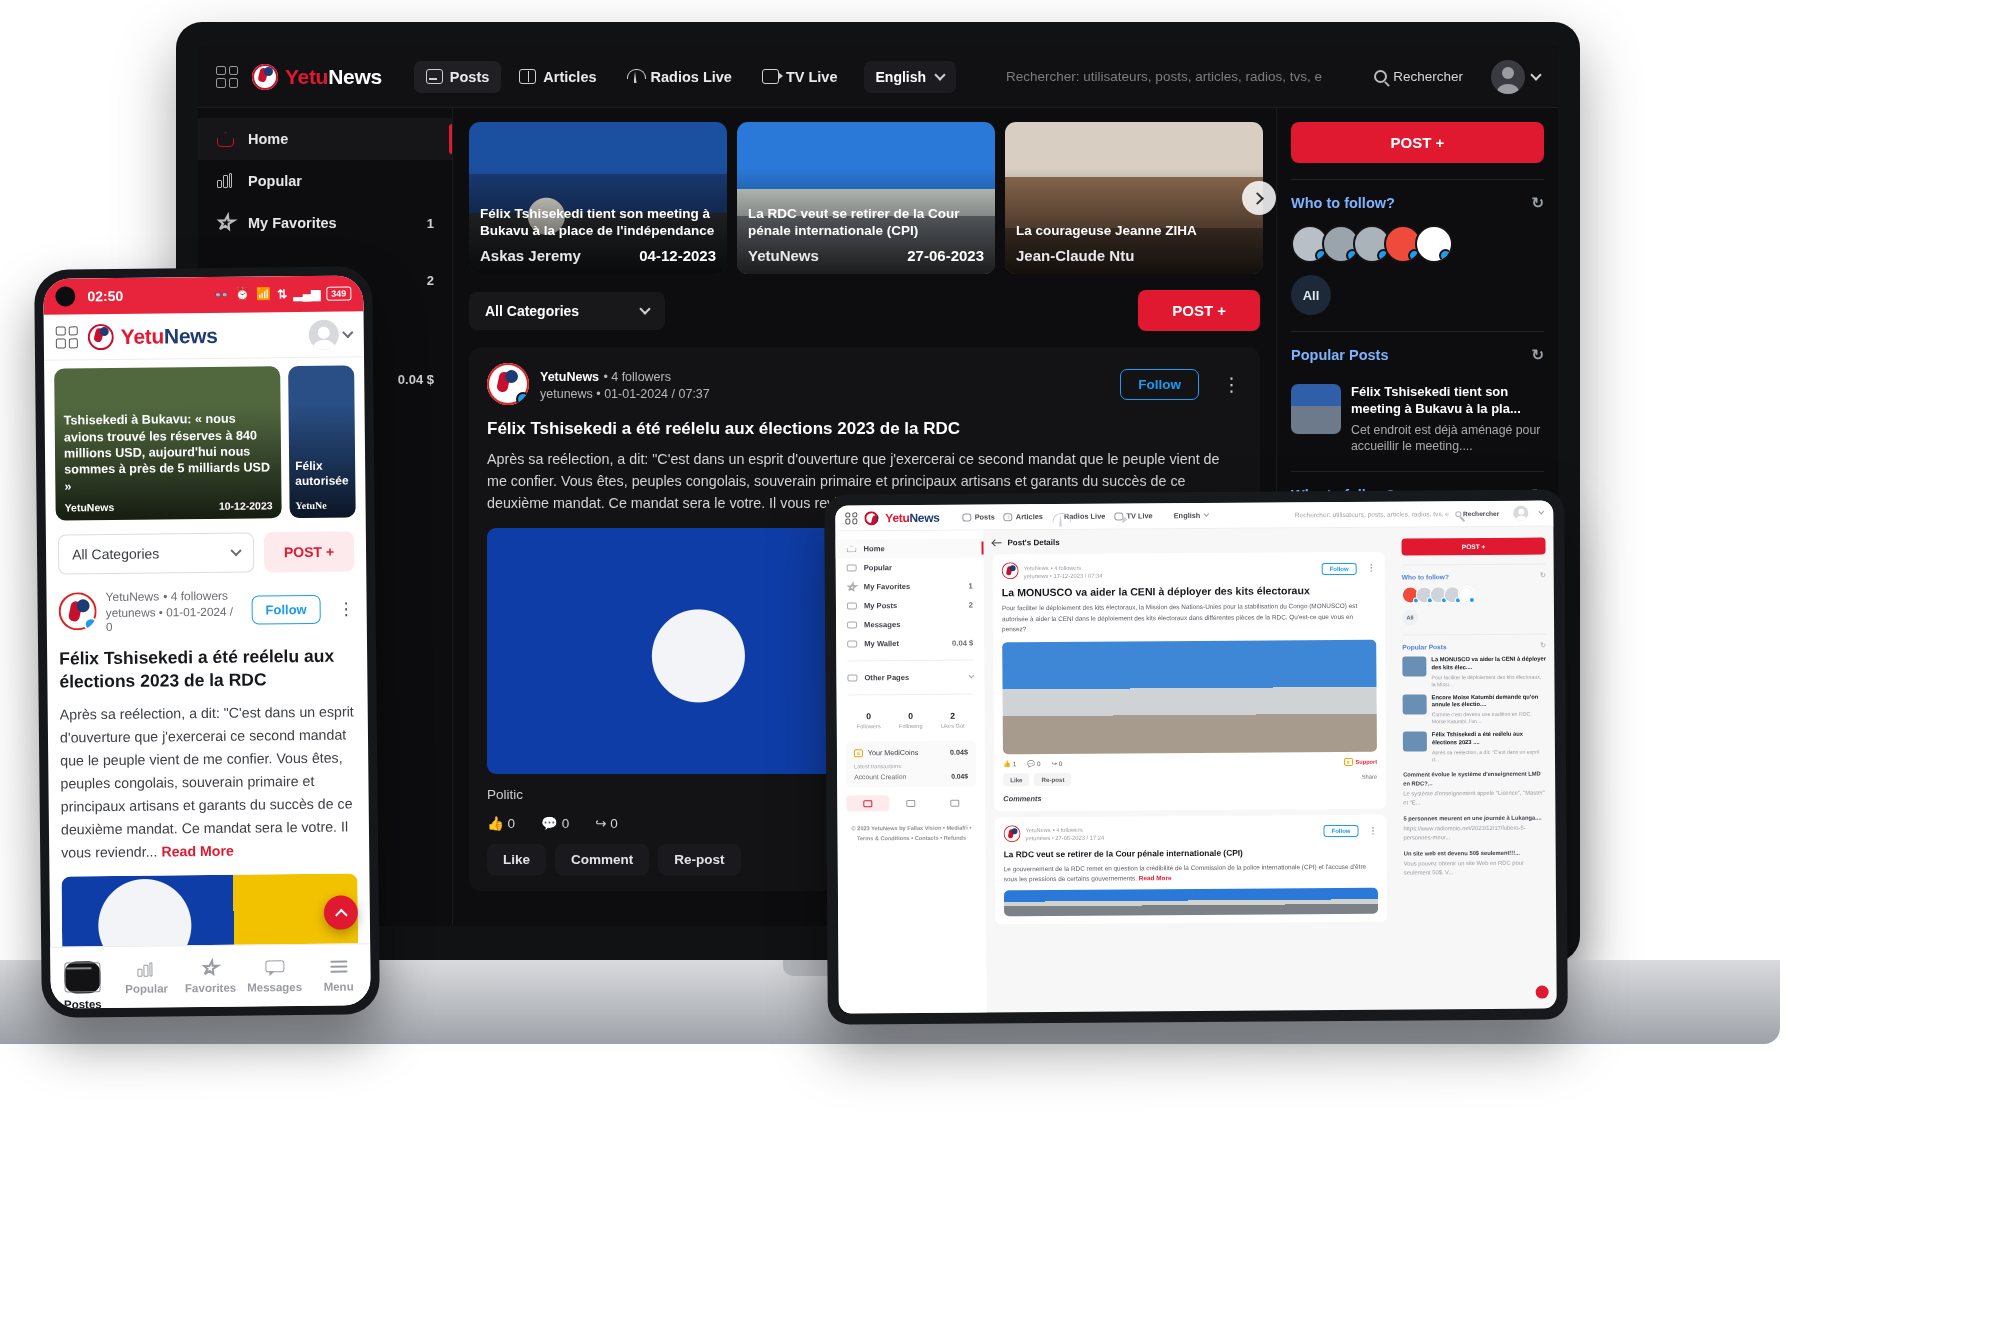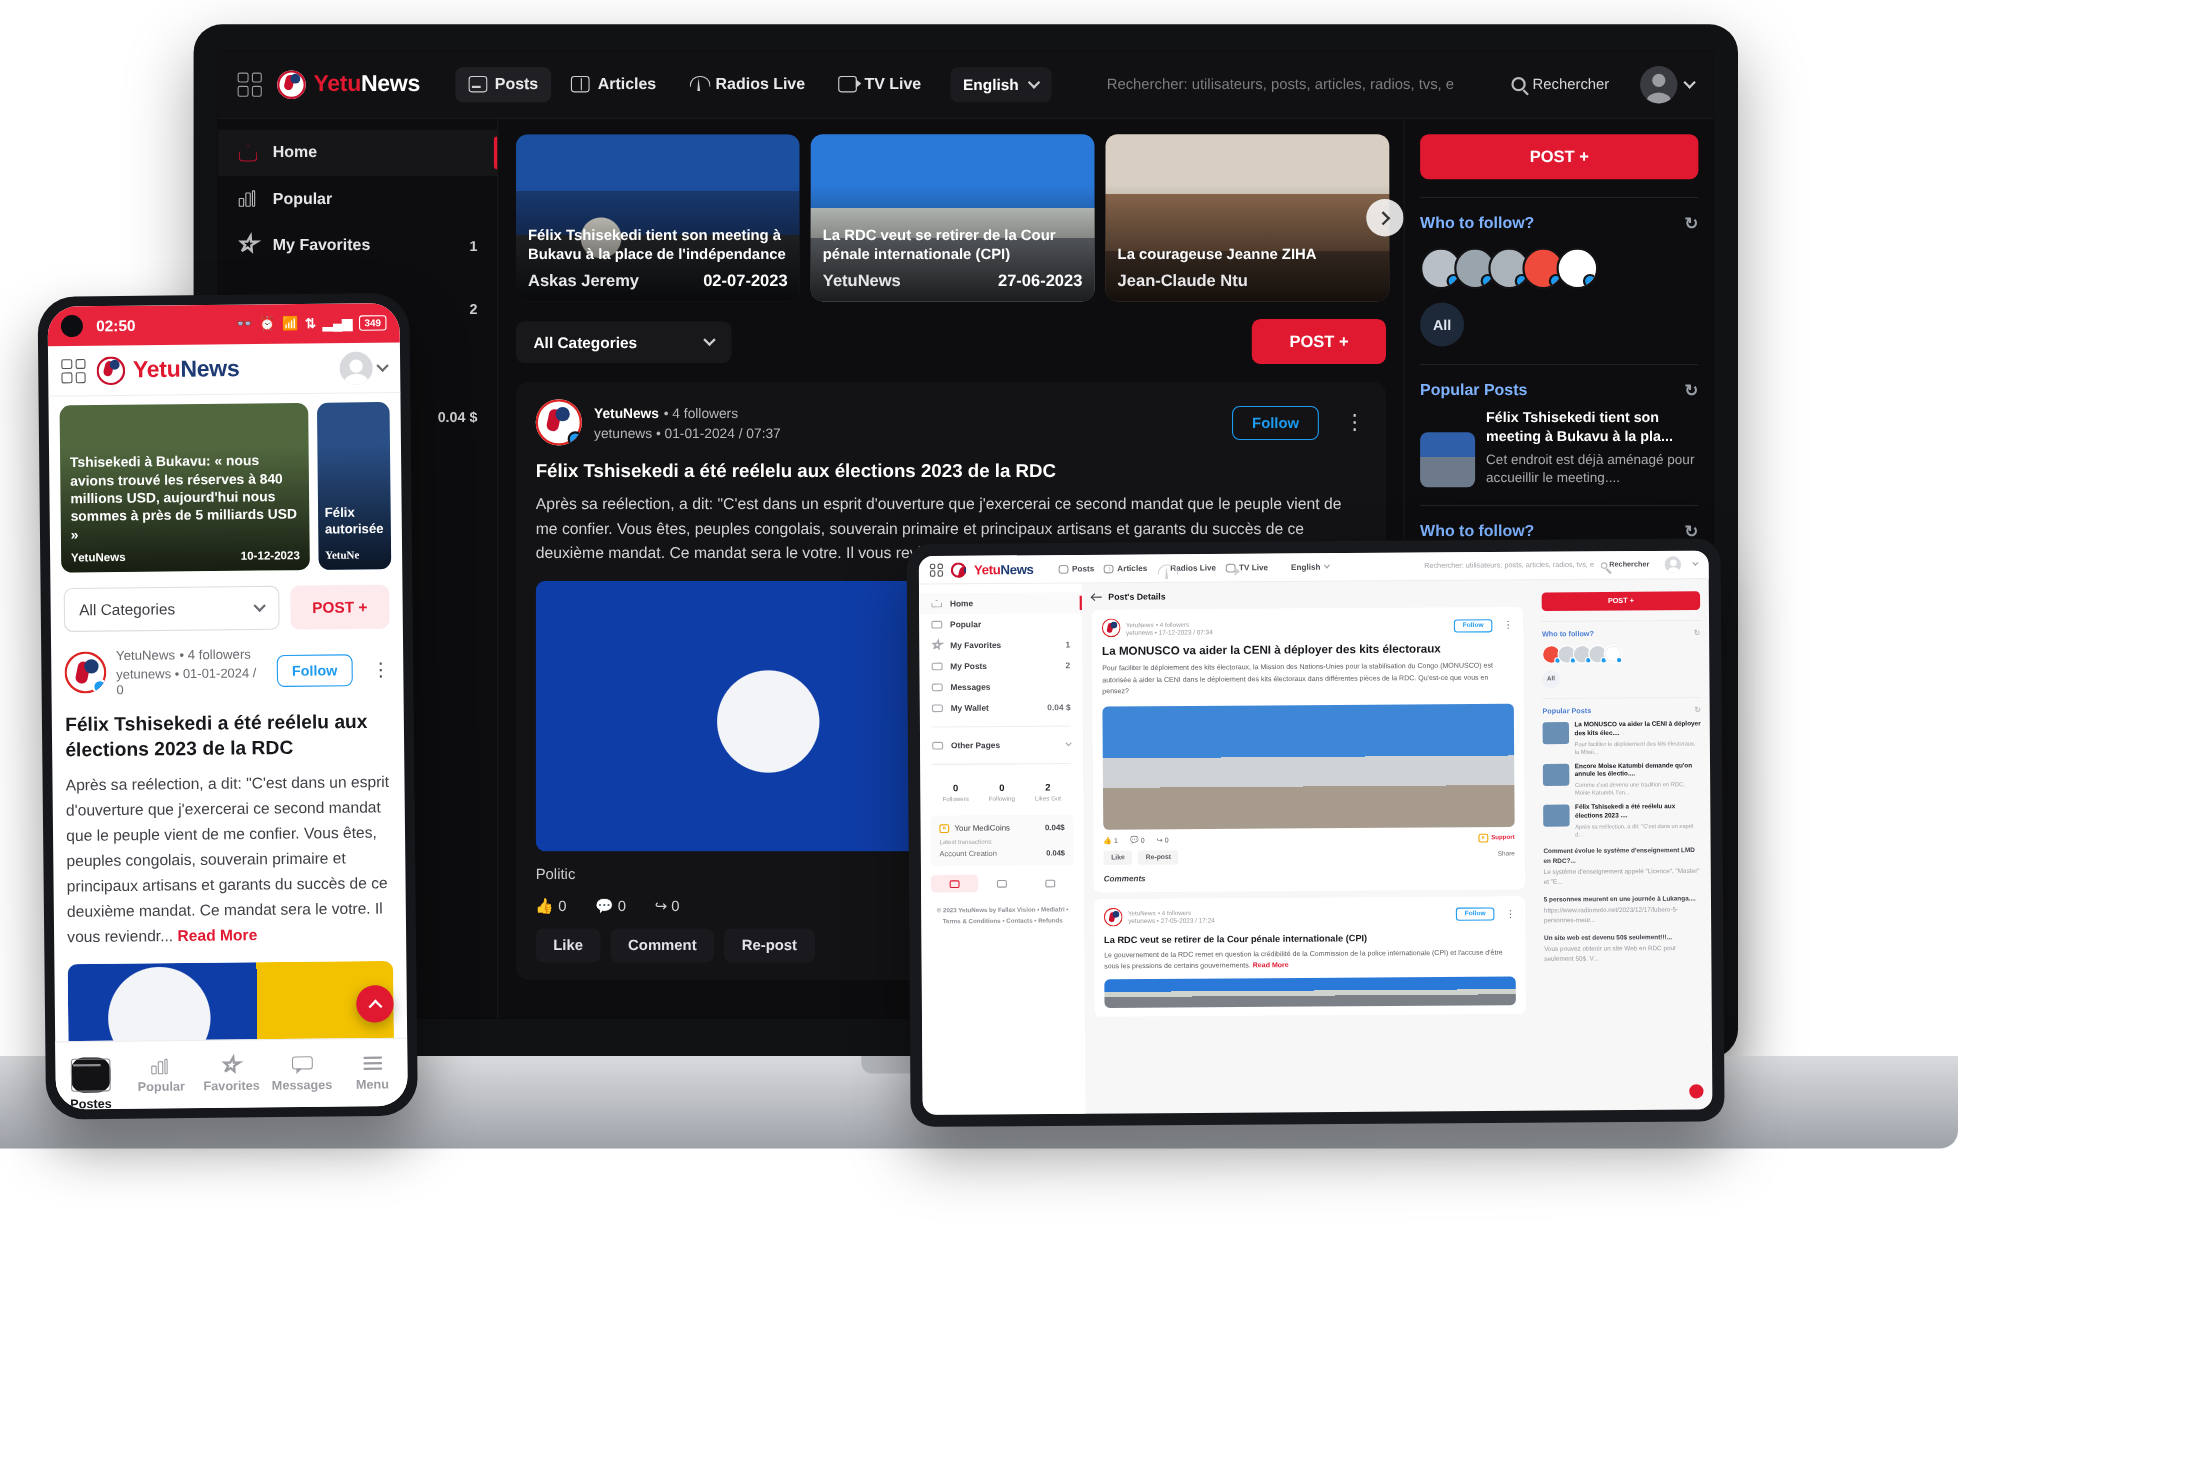--- a/index.html
+++ b/index.html
@@ -106,21 +106,21 @@
   .rpost { width:100%; background:#e01931; color:#fff; border:none; border-radius:8px; padding:12px 0; font-weight:800; font-size:15px; }
   .sect { margin-top:16px; padding-top:14px; border-top:1px solid #222226; }
   .sect h4 { font-size:14.5px; color:#7fb3ff; font-weight:800; display:flex; align-items:center; }
   .refresh { margin-left:auto; color:#9aa0a8; font-size:15px; }
   .faces { display:flex; margin-top:13px; }
   .face { width:38px; height:38px; border-radius:50%; background:#cfd4da; margin-right:-7px; position:relative; border:2px solid #131315; overflow:hidden; }
   .face i { position:absolute; right:-1px; bottom:-1px; width:13px; height:13px; border-radius:50%; background:#1d9bf0; border:2px solid #131315; }
   .face.f1{background:#b9bfc6;} .face.f2{background:#9aa4ad;} .face.f3{background:#aab2ba;}
   .face.f4{background:#ef4b3c;} .face.f5{background:#fff;}
   .allbtn { margin-top:12px; width:40px; height:40px; border-radius:50%; background:#1d2838; color:#dfe6ef; font-size:13px; font-weight:700; display:flex; align-items:center; justify-content:center; }
-  .ppost { display:flex; gap:10px; margin-top:8px;align-items:flex-end; }
+  .ppost { display:flex; gap:10px; margin-top:20px; }
   .pthumb { width:50px; height:50px; border-radius:7px; flex:none; background:#26405f; }
   .ppost .tx b { display:block; font-size:13px; font-weight:800; color:#fff; line-height:1.3; }
   .ppost .tx p { font-size:12.3px; color:#a9a9af; margin-top:4px; line-height:1.35; }
 
   
   .phone { position:absolute; left:38px; top:268px; width:338px; height:748px; transform:rotate(-0.6deg); }
   .phone-bezel { position:absolute; inset:0; background:#15171a; border-radius:34px; box-shadow:0 26px 52px rgba(0,0,0,.4); }
   .phone-screen { position:absolute; left:9px; top:9px; right:9px; bottom:9px; border-radius:27px; background:#fff; overflow:hidden; }
   .ph-status { height:36px; background:#e8243c; color:#fff; display:flex; align-items:center; padding:0 12px; font-size:14px; font-weight:700; }
   .ph-punch { width:20px; height:20px; border-radius:50%; background:#0b0d10; margin-right:12px; flex:none; }
@@ -374,21 +374,21 @@
               </div>
           </aside>
 
           <main class="d-main">
             <div class="stories">
               <div class="story img-rally">
                 <div class="ov"></div>
                 <div class="tt">Félix Tshisekedi tient son meeting à Bukavu à la place de l'indépendance</div>
                 <div class="mt">
                     <span>Askas Jeremy</span>
-                    <span class="dt">02-07-2023</span>
+                    <span class="dt">04-12-2023</span>
                   </div>
               </div>
               <div class="story img-court">
                 <div class="ov"></div>
                 <div class="tt">La RDC veut se retirer de la Cour pénale internationale (CPI)</div>
                 <div class="mt">
                     <span>YetuNews</span>
                     <span class="dt">27-06-2023</span>
                   </div>
               </div>

